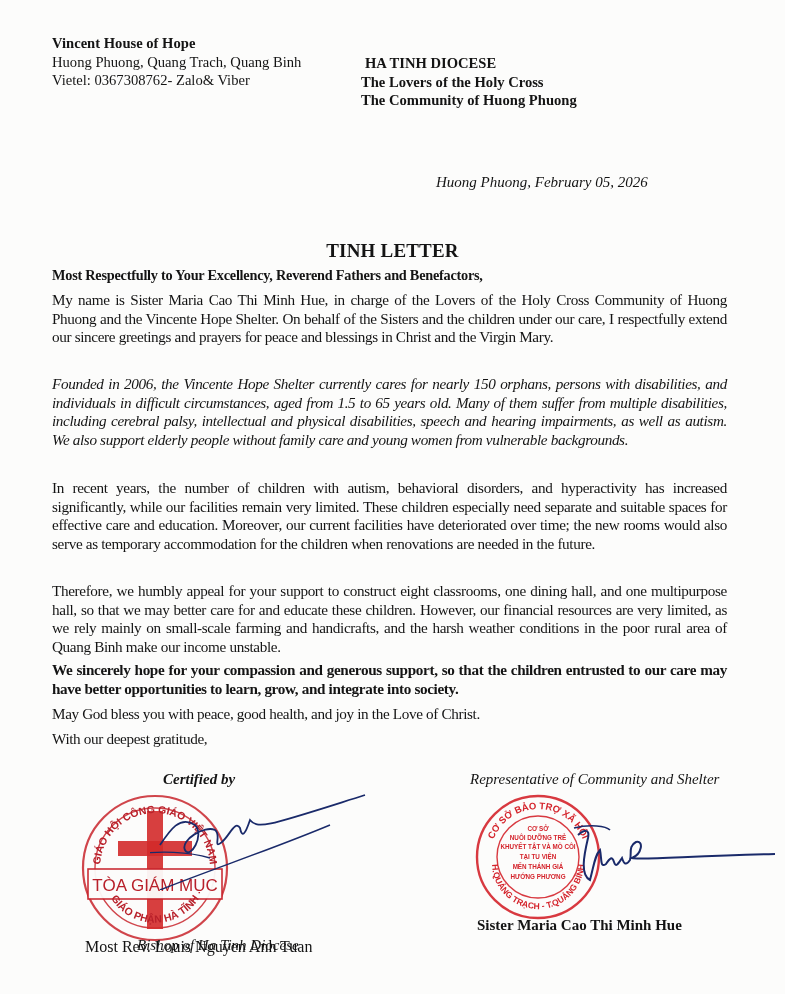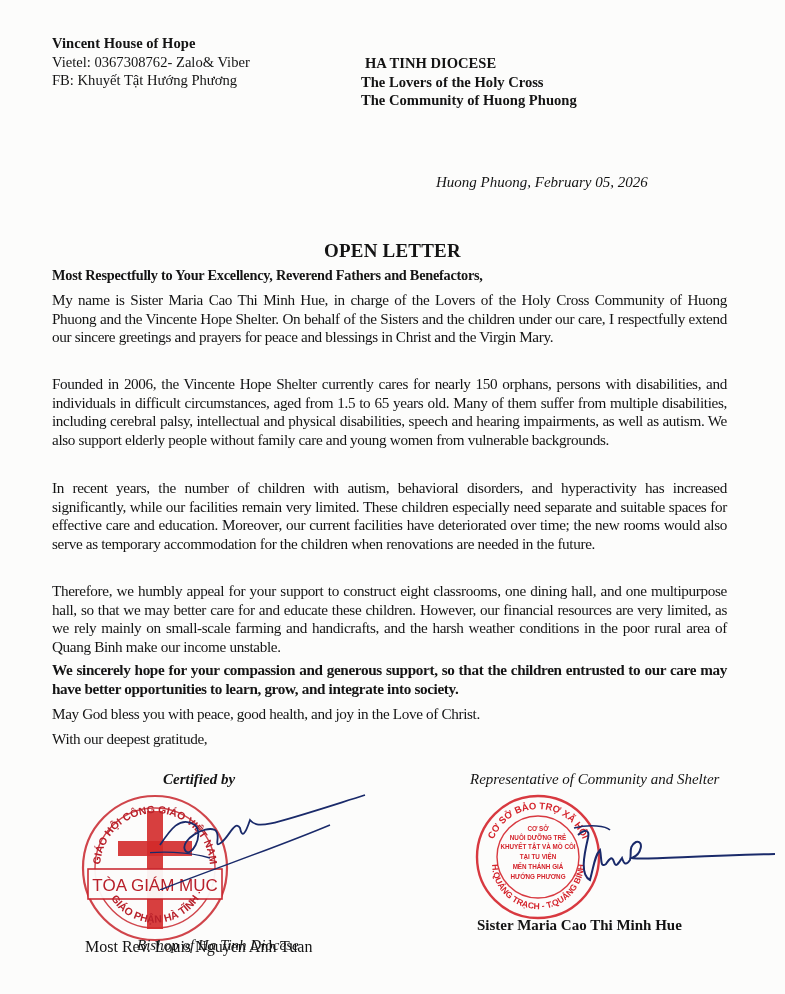--- a/index.html
+++ b/index.html
@@ -13,53 +13,53 @@
   .abs { position: absolute; }
   .hdr-left { left: 52px; top: 34px; font-size: 14.6px; line-height: 18.5px; }
   .hdr-left .b { font-weight: bold; }
   .hdr-right { left: 361px; top: 54px; font-size: 14.6px; line-height: 18.5px; font-weight: bold; }
   .hdr-right .l0 { padding-left: 4px; }
   .date { left: 436px; top: 174px; font-size: 15px; font-style: italic; }
   .title { left: 0; width: 785px; top: 240px; text-align: center; font-size: 19px; font-weight: bold; letter-spacing: 0.2px; }
   .salute { left: 52px; top: 267px; font-size: 14.3px; font-weight: bold; letter-spacing: -0.25px; }
   .body-text { left: 52px; width: 675px; font-size: 15.2px; line-height: 18.6px; text-align: justify; letter-spacing: -0.35px; }
   .p1 { top: 291px; }
-  .p2 { top: 375px; }
+  .p2 { top: 375px; font-style: italic; }
   .p3 { top: 479px; }
   .p4 { top: 582px; }
   .p5 { top: 661px; font-weight: bold; }
   .p6 { top: 705px; }
   .p7 { top: 730px; }
   .sig-left-label { left: 163px; top: 771px; font-size: 15px; font-style: italic; font-weight: bold; }
   .sig-right-label { left: 447px; top: 771px; font-size: 15px; font-style: italic; margin-left: 23px; }
   .name-left { left: 85px; top: 938px; font-size: 16px; font-weight: normal; }
   .role-left { left: 137px; top: 937px; font-size: 15px; font-style: italic; }
   .name-right { left: 477px; top: 917px; font-size: 15px; font-weight: bold; }
   .stamp { position: absolute; }
   .stamp svg text { font-family: "Liberation Sans", sans-serif; }
   .signature { position: absolute; }
 </style>
 </head>
 <body>
 
 <div class="abs hdr-left">
   <div class="b">Vincent House of Hope</div>
+  <div>Huong Phuong, Quang Trach, Quang Binh</div>
   <div>Vietel: 0367308762- Zalo&amp; Viber</div>
-  <div>FB: Khuyết Tật Hướng Phương</div>
 </div>
 
 <div class="abs hdr-right">
   <div class="l0">HA TINH DIOCESE</div>
   <div>The Lovers of the Holy Cross</div>
   <div>The Community of Huong Phuong</div>
 </div>
 
 <div class="abs date">Huong Phuong, February 05, 2026</div>
 
-<div class="abs title">OPEN LETTER</div>
+<div class="abs title">TINH LETTER</div>
 
 <div class="abs salute">Most Respectfully to Your Excellency, Reverend Fathers and Benefactors,</div>
 
 <div class="abs body-text p1">My name is Sister Maria Cao Thi Minh Hue, in charge of the Lovers of the Holy Cross Community of Huong Phuong and the Vincente Hope Shelter. On behalf of the Sisters and the children under our care, I respectfully extend our sincere greetings and prayers for peace and blessings in Christ and the Virgin Mary.</div>
 <div class="abs body-text p2">Founded in 2006, the Vincente Hope Shelter currently cares for nearly 150 orphans, persons with disabilities, and individuals in difficult circumstances, aged from 1.5 to 65 years old. Many of them suffer from multiple disabilities, including cerebral palsy, intellectual and physical disabilities, speech and hearing impairments, as well as autism. We also support elderly people without family care and young women from vulnerable backgrounds.</div>
 <div class="abs body-text p3">In recent years, the number of children with autism, behavioral disorders, and hyperactivity has increased significantly, while our facilities remain very limited. These children especially need separate and suitable spaces for effective care and education. Moreover, our current facilities have deteriorated over time; the new rooms would also serve as temporary accommodation for the children when renovations are needed in the future.</div>
 <div class="abs body-text p4">Therefore, we humbly appeal for your support to construct eight classrooms, one dining hall, and one multipurpose hall, so that we may better care for and educate these children. However, our financial resources are very limited, as we rely mainly on small-scale farming and handicrafts, and the harsh weather conditions in the poor rural area of Quang Binh make our income unstable.</div>
 <div class="abs body-text p5">We sincerely hope for your compassion and generous support, so that the children entrusted to our care may have better opportunities to learn, grow, and integrate into society.</div>
 <div class="abs body-text p6">May God bless you with peace, good health, and joy in the Love of Christ.</div>
 <div class="abs body-text p7">With our deepest gratitude,</div>

